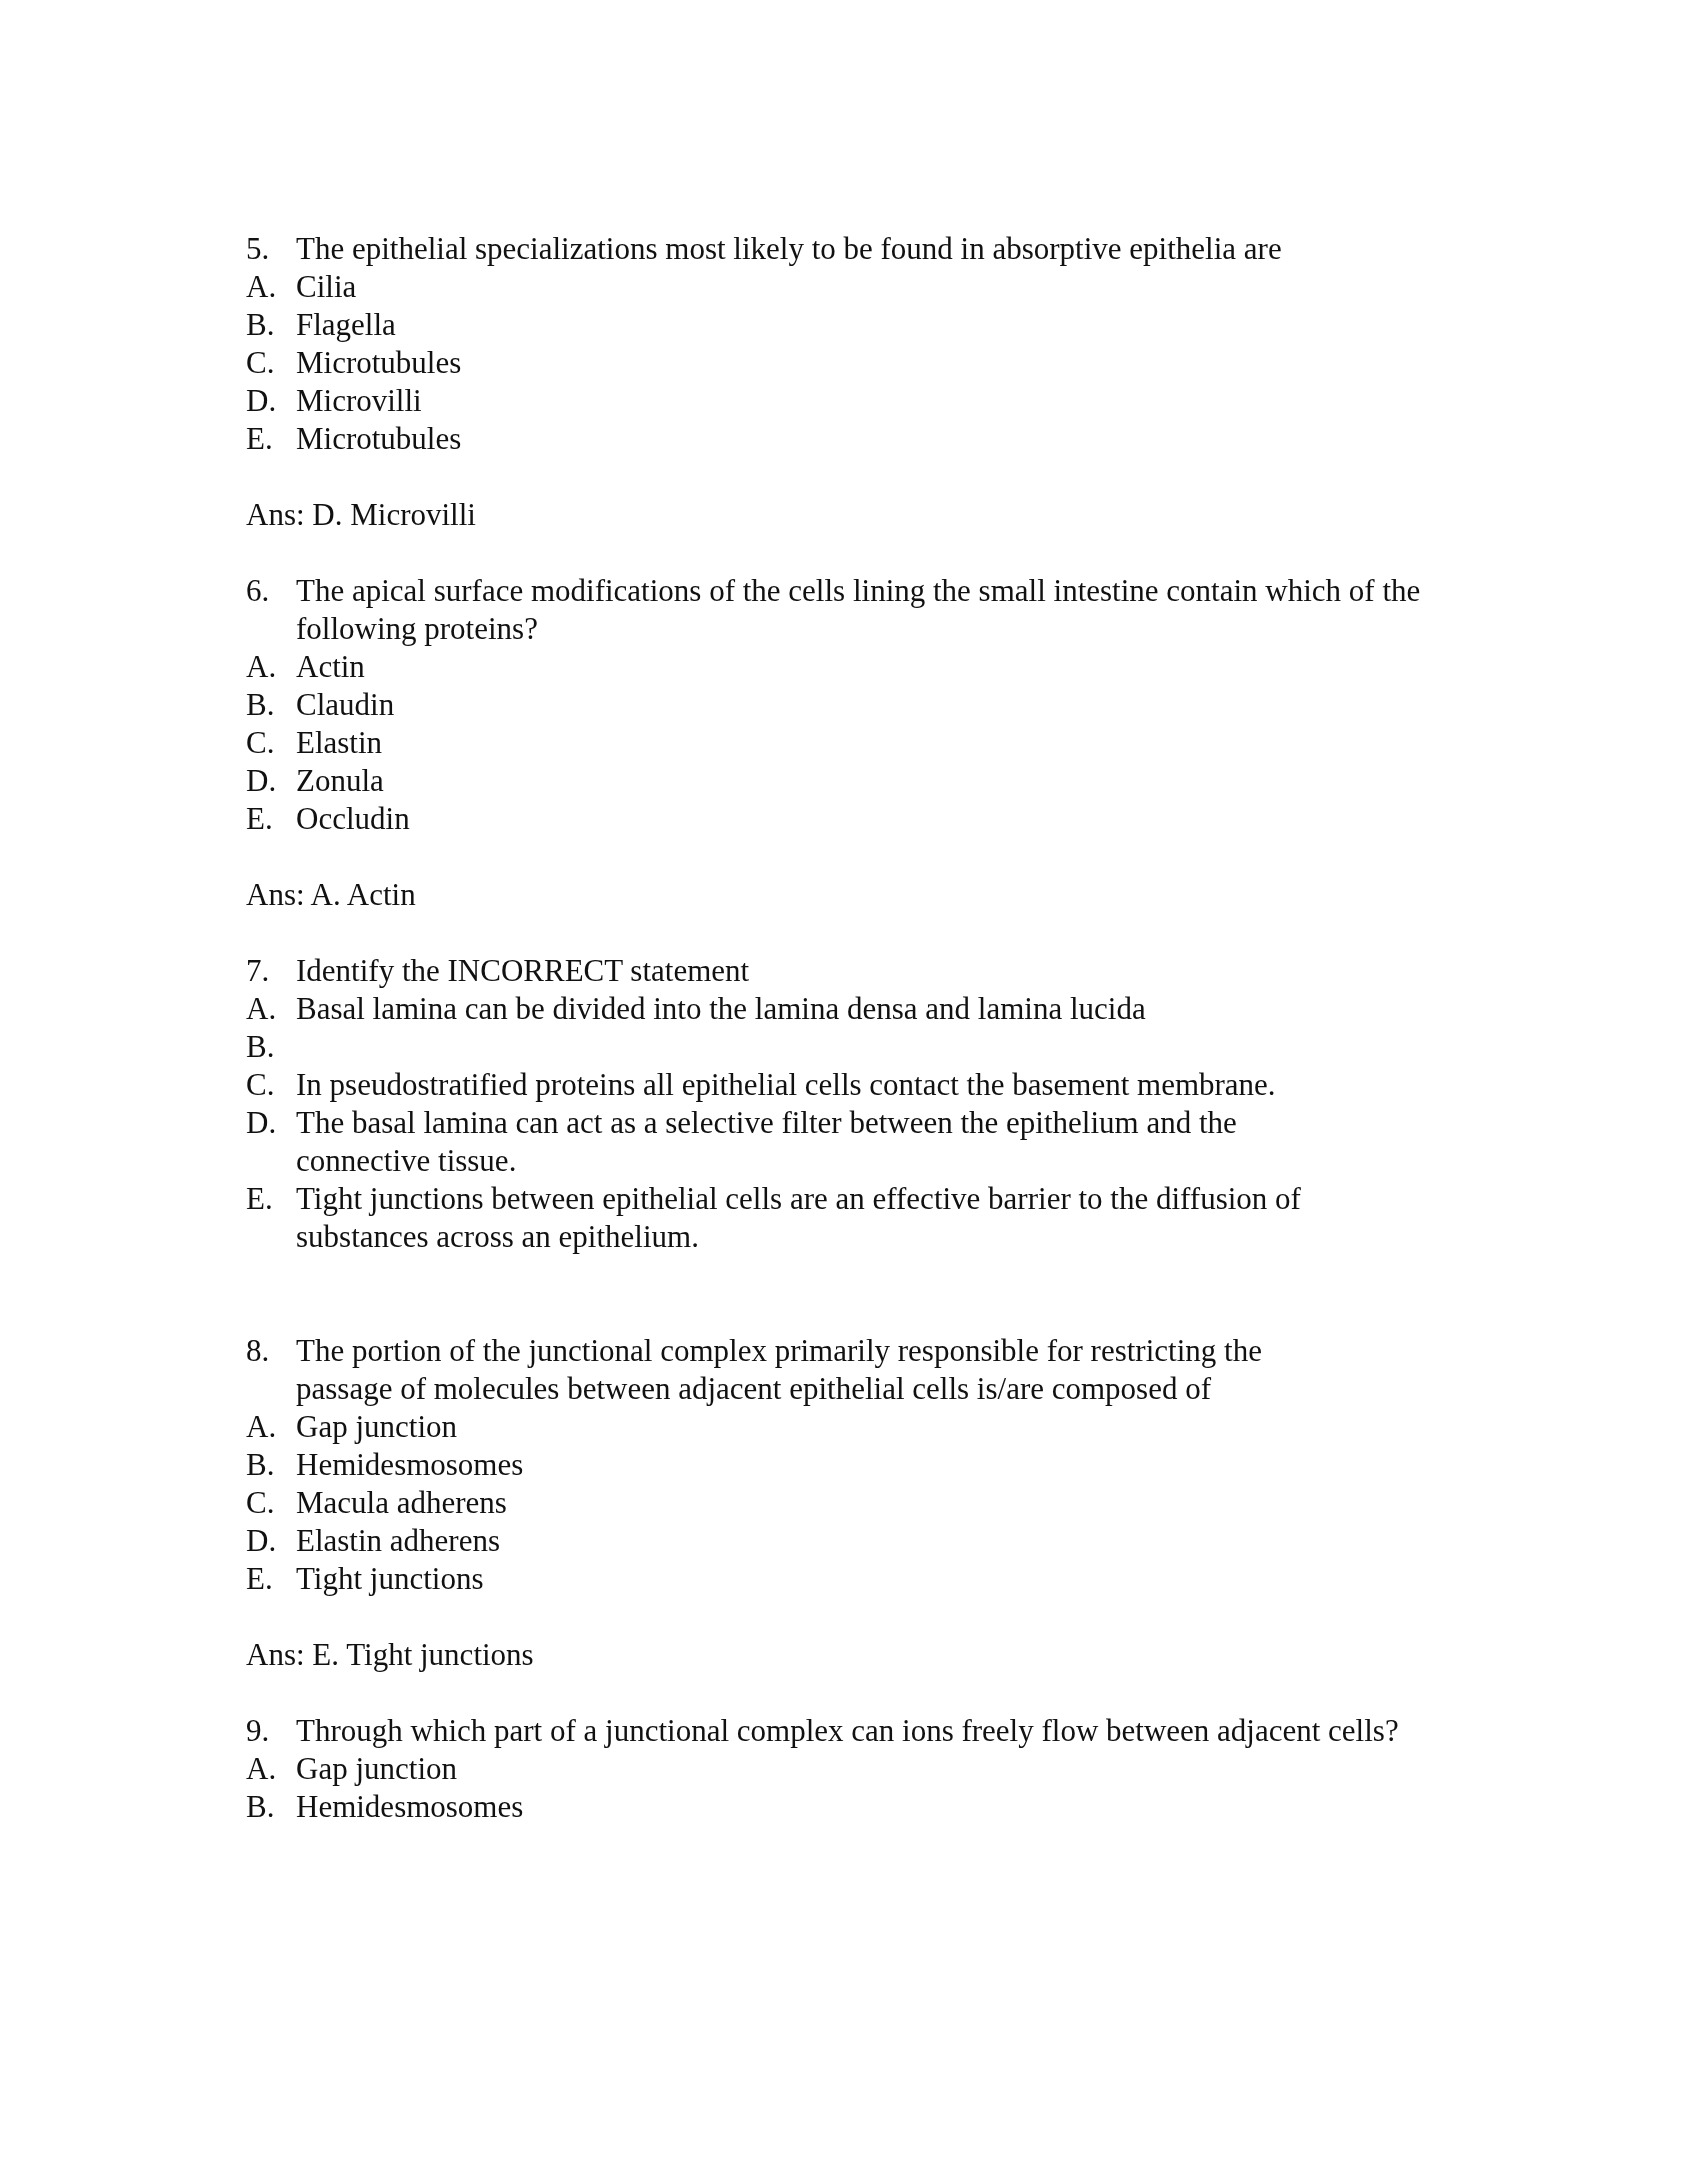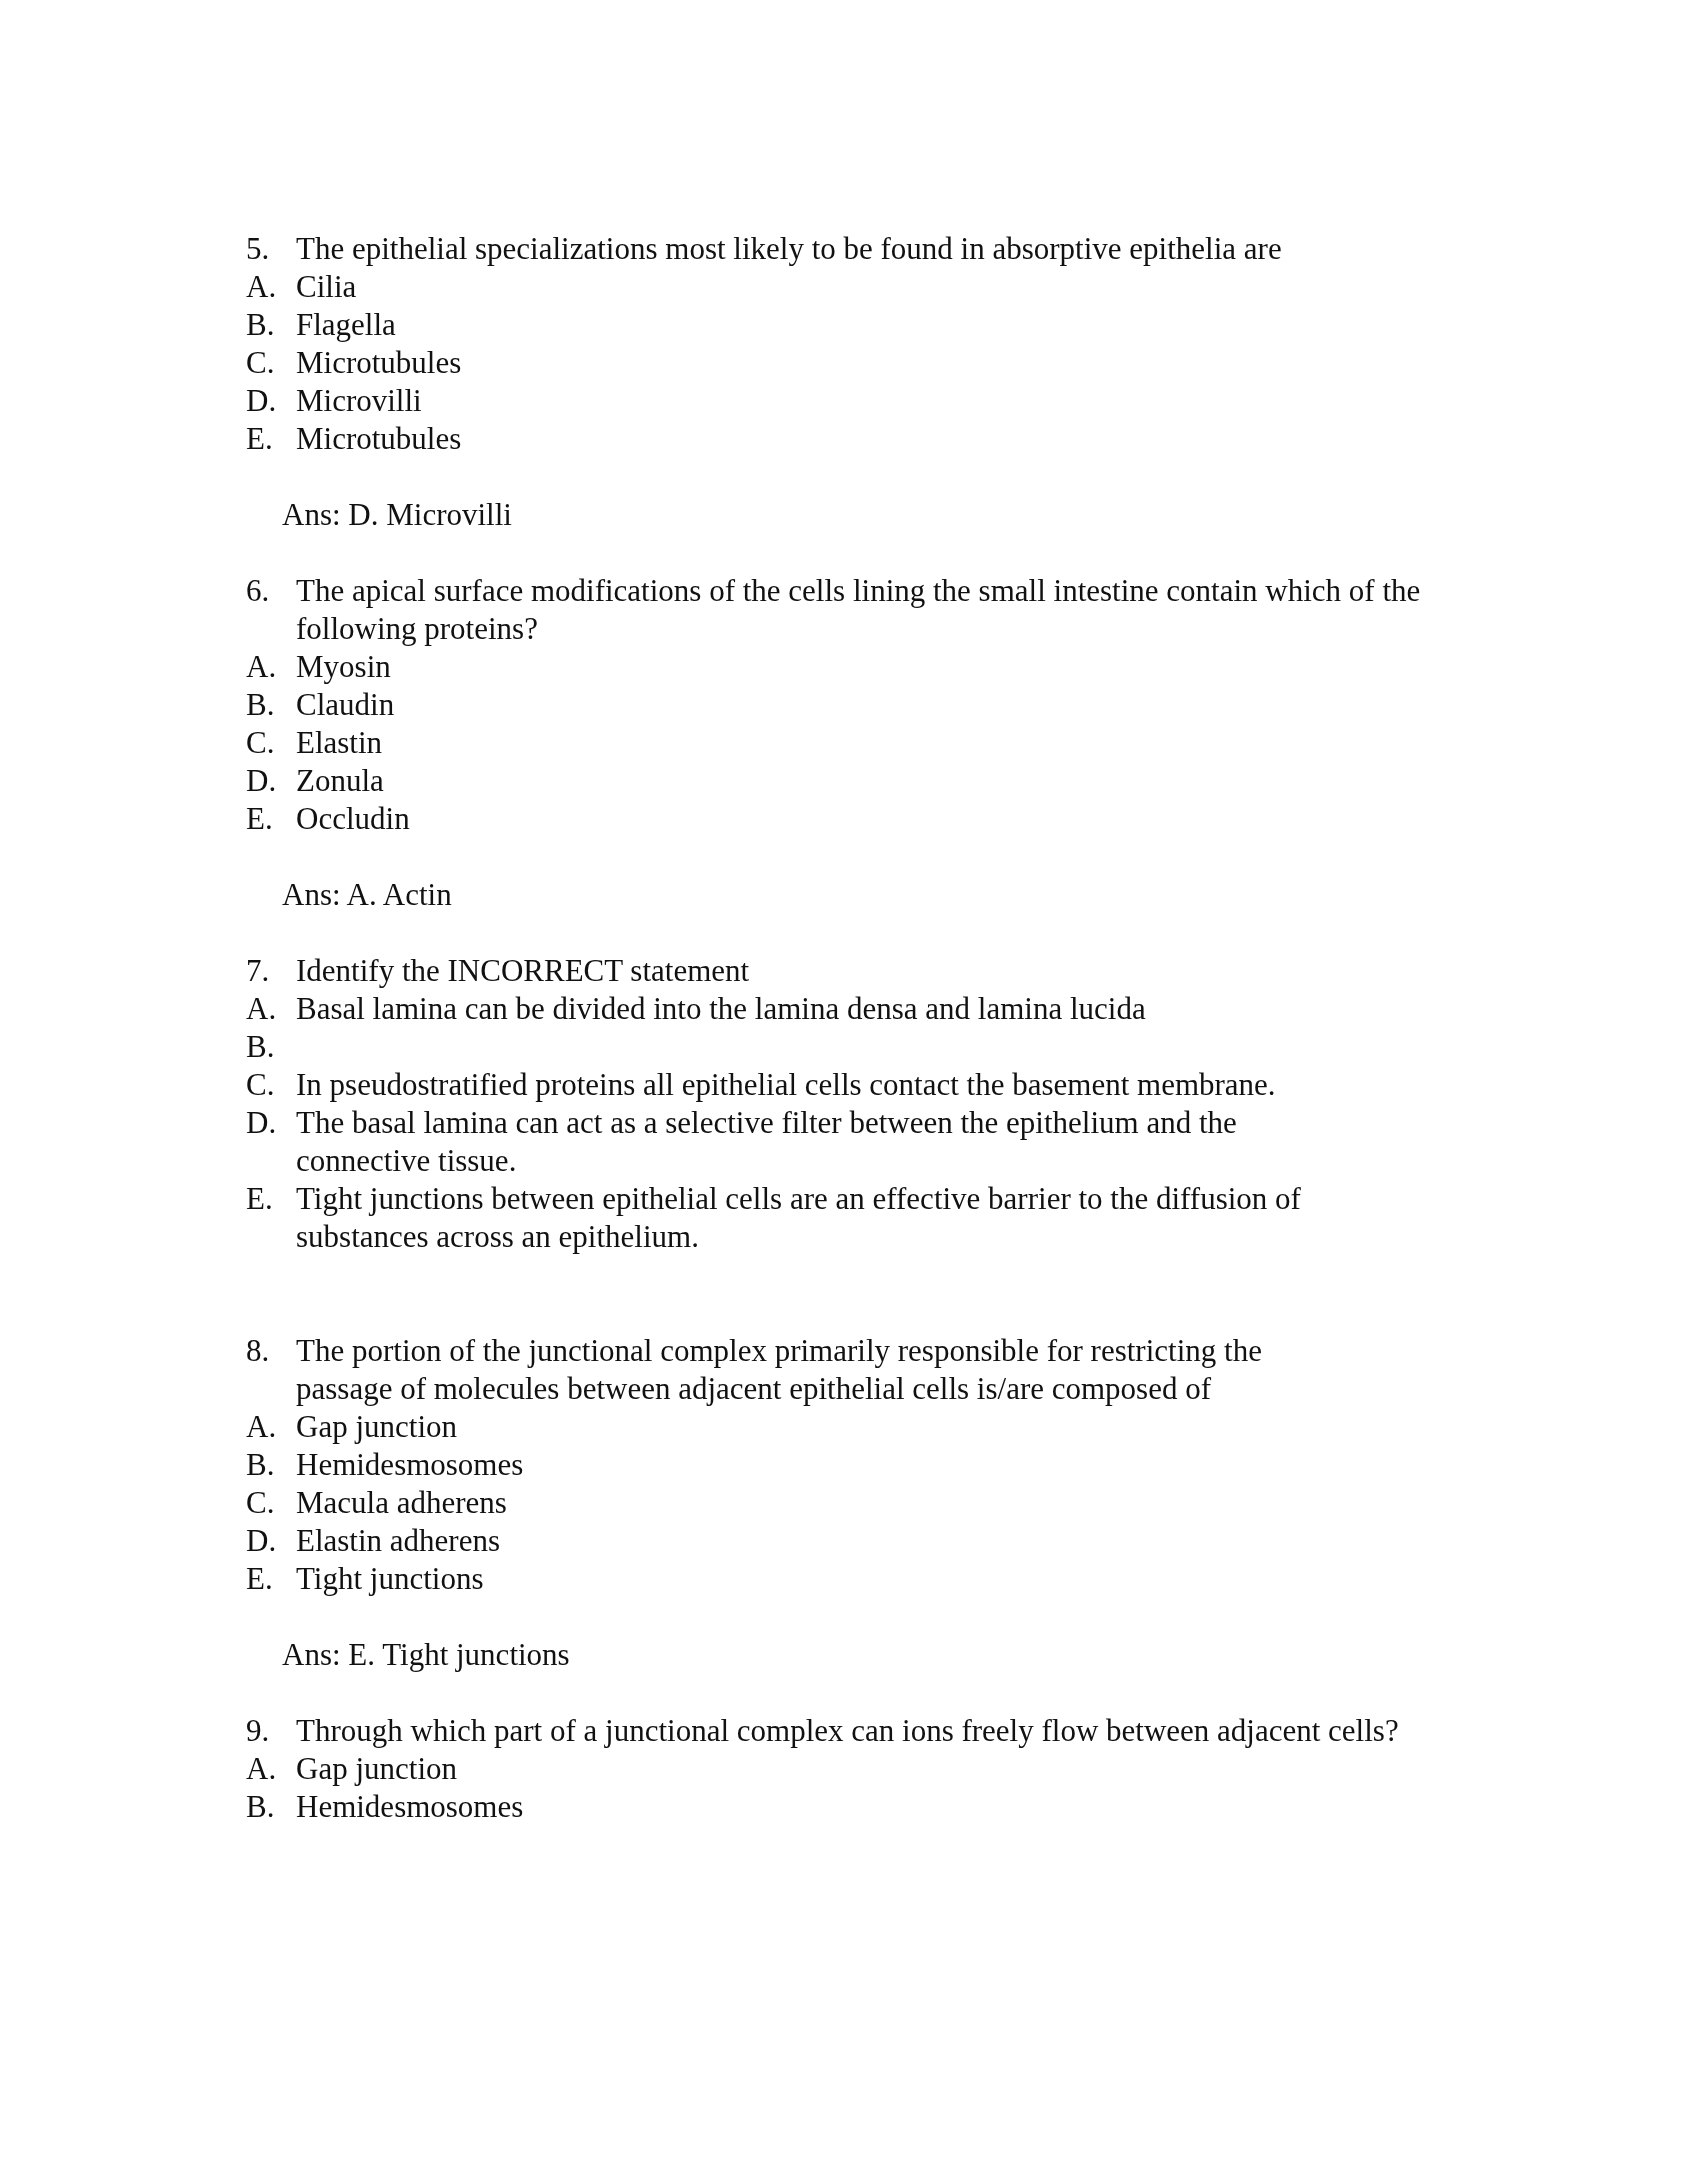--- a/index.html
+++ b/index.html
@@ -7,21 +7,21 @@
   .page {
     position: absolute; left: 246px; top: 230px; width: 1247px;
     font-family: "Liberation Serif", "DejaVu Serif", serif;
     font-size: 31px; line-height: 38px; color: #111111;
   }
   .q, .opt, .ans { display: flex; }
   .lbl { width: 50px; flex: 0 0 50px; }
   .txt { flex: 1 1 auto; font-family: Liberation Serif, serif; }
   .gap { height: 38px; }
   .ans-wrap { display: block; }
-  .ans-line { display: block; margin-left: 36px; }
+  .ans-line { display: block; }
   .ans-cont { display: block; padding-left: 50px; }
 </style>
 </head>
 <body>
 
 <div class="page">
 
   <section>
     <div class="q">
       <span class="lbl">5.</span>
@@ -54,21 +54,21 @@
     <div class="gap"></div>
   </section>
 
   <section>
     <div class="q">
       <span class="lbl">6.</span>
       <span class="txt" style="max-width:1198px">The apical surface modifications of the cells lining the small intestine contain which of the following proteins?</span>
     </div>
     <div class="opt">
         <span class="lbl">A.</span>
-        <span class="txt">Myosin</span>
+        <span class="txt">Actin</span>
       </div>
     <div class="opt">
         <span class="lbl">B.</span>
         <span class="txt">Claudin</span>
       </div>
     <div class="opt">
         <span class="lbl">C.</span>
         <span class="txt">Elastin</span>
       </div>
     <div class="opt">

